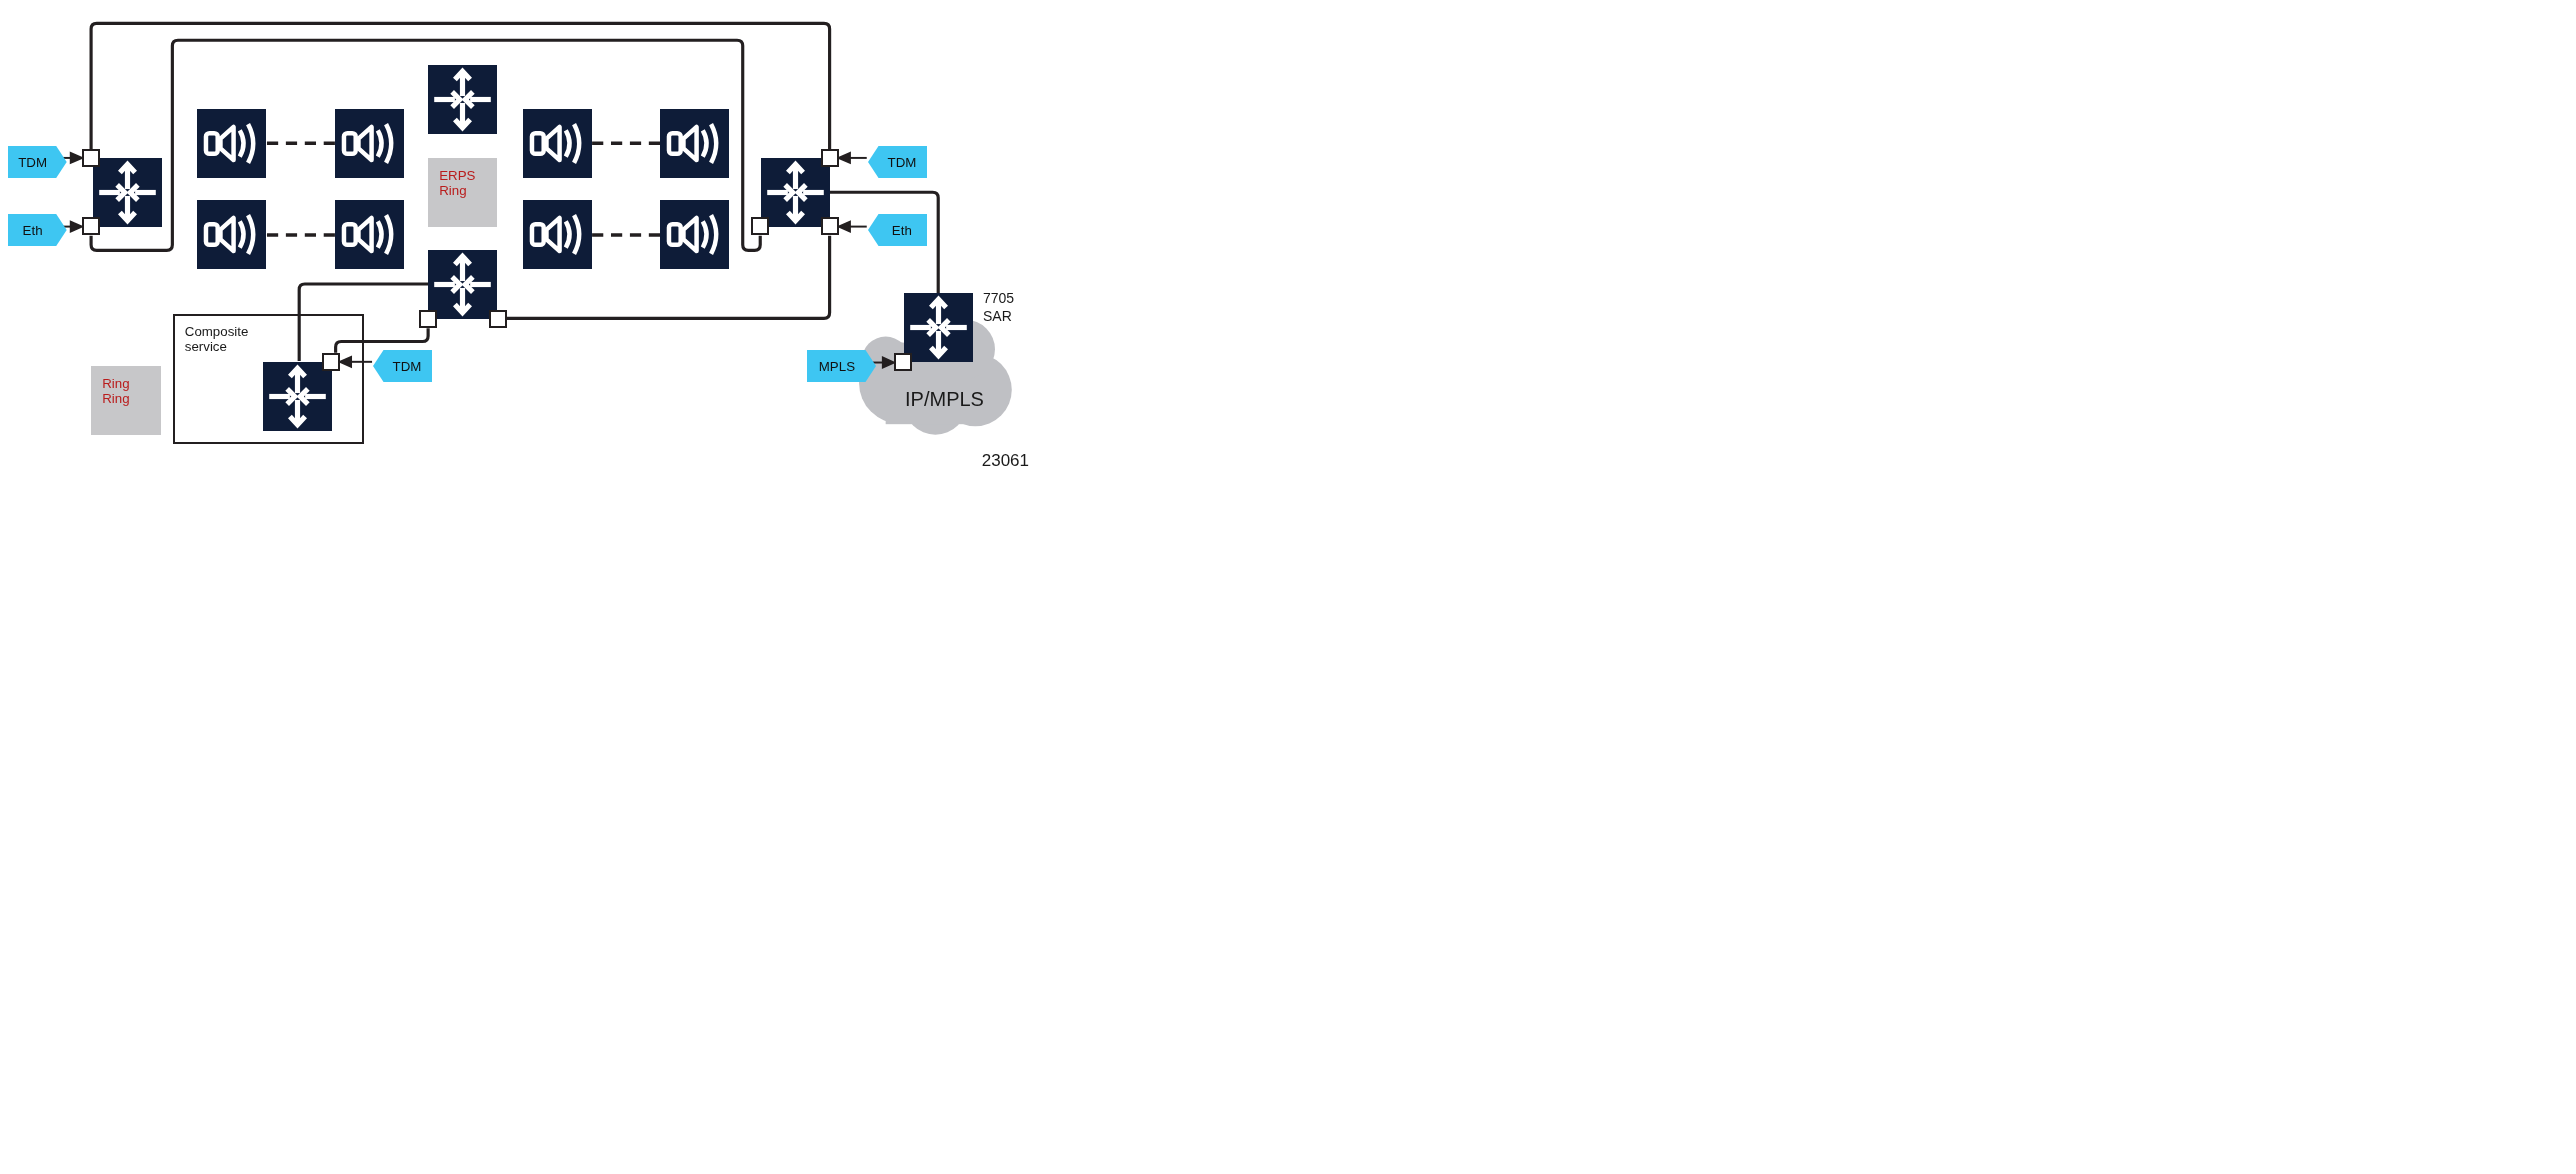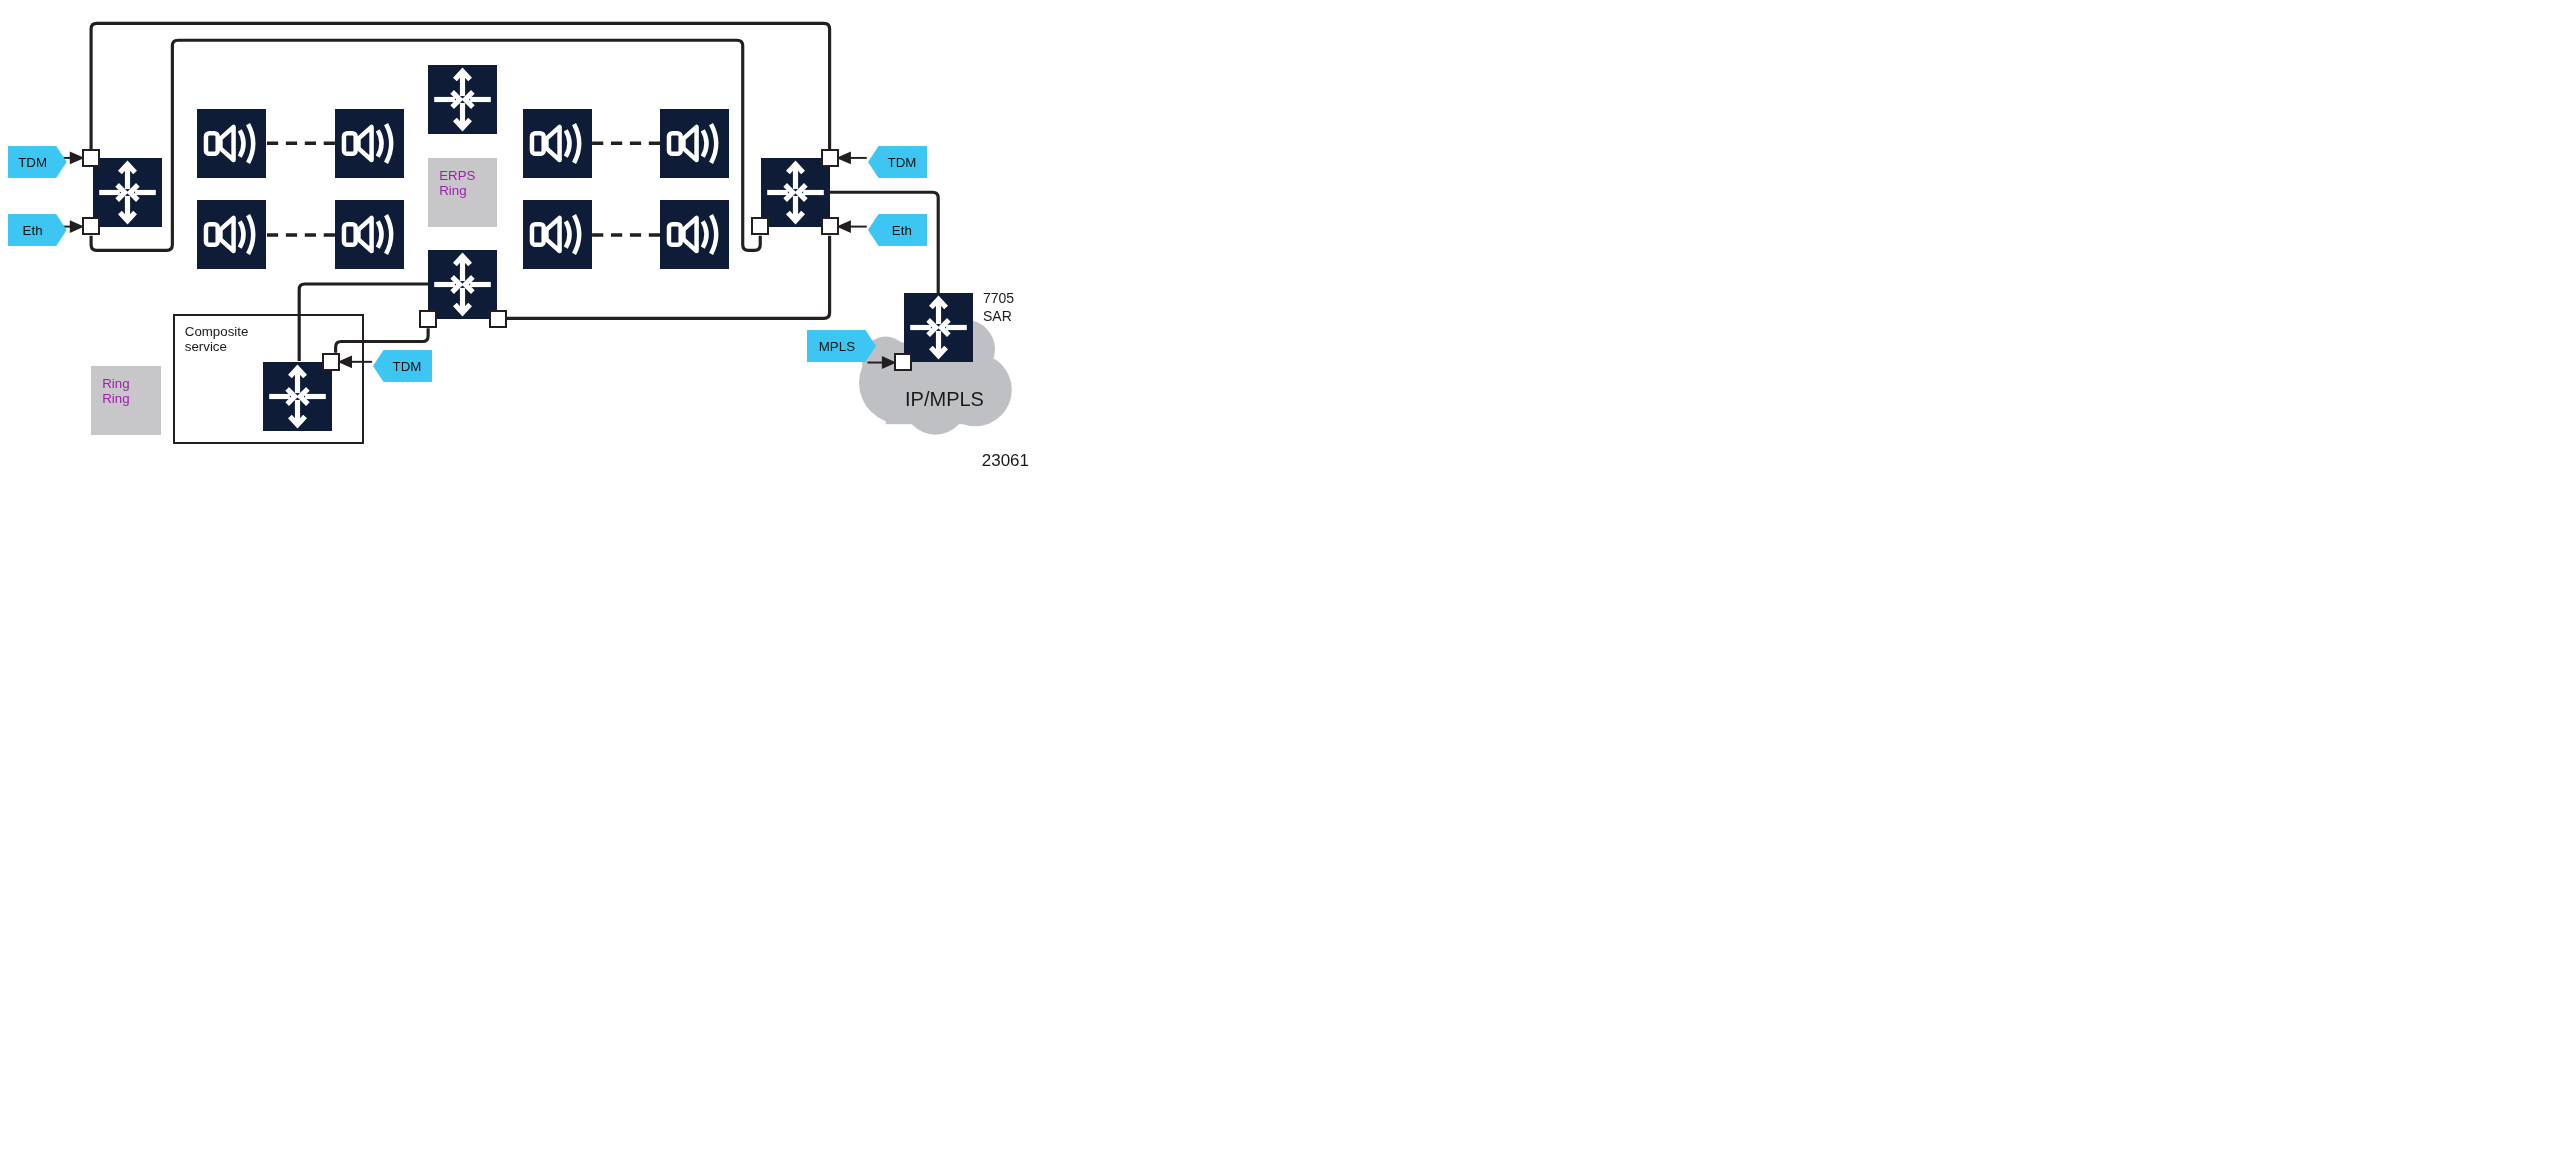--- a/index.html
+++ b/index.html
@@ -4,21 +4,21 @@
 <style>
   html,body{margin:0;padding:0;background:#ffffff;}
   .canvas{
     position:relative;width:1030px;height:470px;background:#fff;
     font-family:"Liberation Sans", sans-serif;overflow:hidden;
   }
   svg.layer{position:absolute;left:0;top:0;z-index:0;}
   .nbox{position:absolute;background:#0e1c38;z-index:2;}
   .nbox svg{display:block;width:100%;height:100%;}
   .graybox{
-    position:absolute;background:#c7c7c9;z-index:2;color:#a21caf;
+    position:absolute;background:#c7c7c9;z-index:2;color:#b91c1c;
     font-size:13.3px;line-height:15.4px;padding:9.8px 0 0 11.2px;box-sizing:border-box;
   }
   .compbox{
     position:absolute;border:2.1px solid #231f20;background:transparent;z-index:1;
     color:#1a1a1a;font-size:13.3px;line-height:15.4px;padding:7.7px 0 0 9.8px;box-sizing:border-box;
   }
   .port{
     position:absolute;width:18px;height:18px;background:#ffffff;
     border:2.5px solid #231f20;box-sizing:border-box;z-index:3;
   }
@@ -215,21 +215,21 @@
   <div class="port" style="left:419px;top:310px;"></div>
   <div class="port" style="left:489px;top:310px;"></div>
   <div class="port" style="left:322px;top:353px;"></div>
   <div class="port" style="left:894px;top:353px;"></div>
 
   <div class="taglabel tip-right" style="left:7.7px;top:146px;width:50px;">TDM</div>
   <div class="taglabel tip-right" style="left:7.7px;top:214px;width:50px;">Eth</div>
   <div class="taglabel tip-left" style="left:868px;top:146px;width:50px;">TDM</div>
   <div class="taglabel tip-left" style="left:868px;top:214px;width:50px;">Eth</div>
   <div class="taglabel tip-left" style="left:373px;top:350px;width:50px;">TDM</div>
-  <div class="taglabel tip-right" style="left:807px;top:330px;width:60px;">MPLS</div>
+  <div class="taglabel tip-right" style="left:807px;top:350px;width:60px;">MPLS</div>
 
   <div class="freetext t-sar" style="left:983px;top:290px;">
     <div>7705</div>
     <div>SAR</div>
   </div>
   <div class="freetext t-cloud" style="left:885px;top:388px;">IP/MPLS</div>
   <div class="freetext t-fig" style="left:959px;top:451px;">23061</div>
 
 </div>
 

